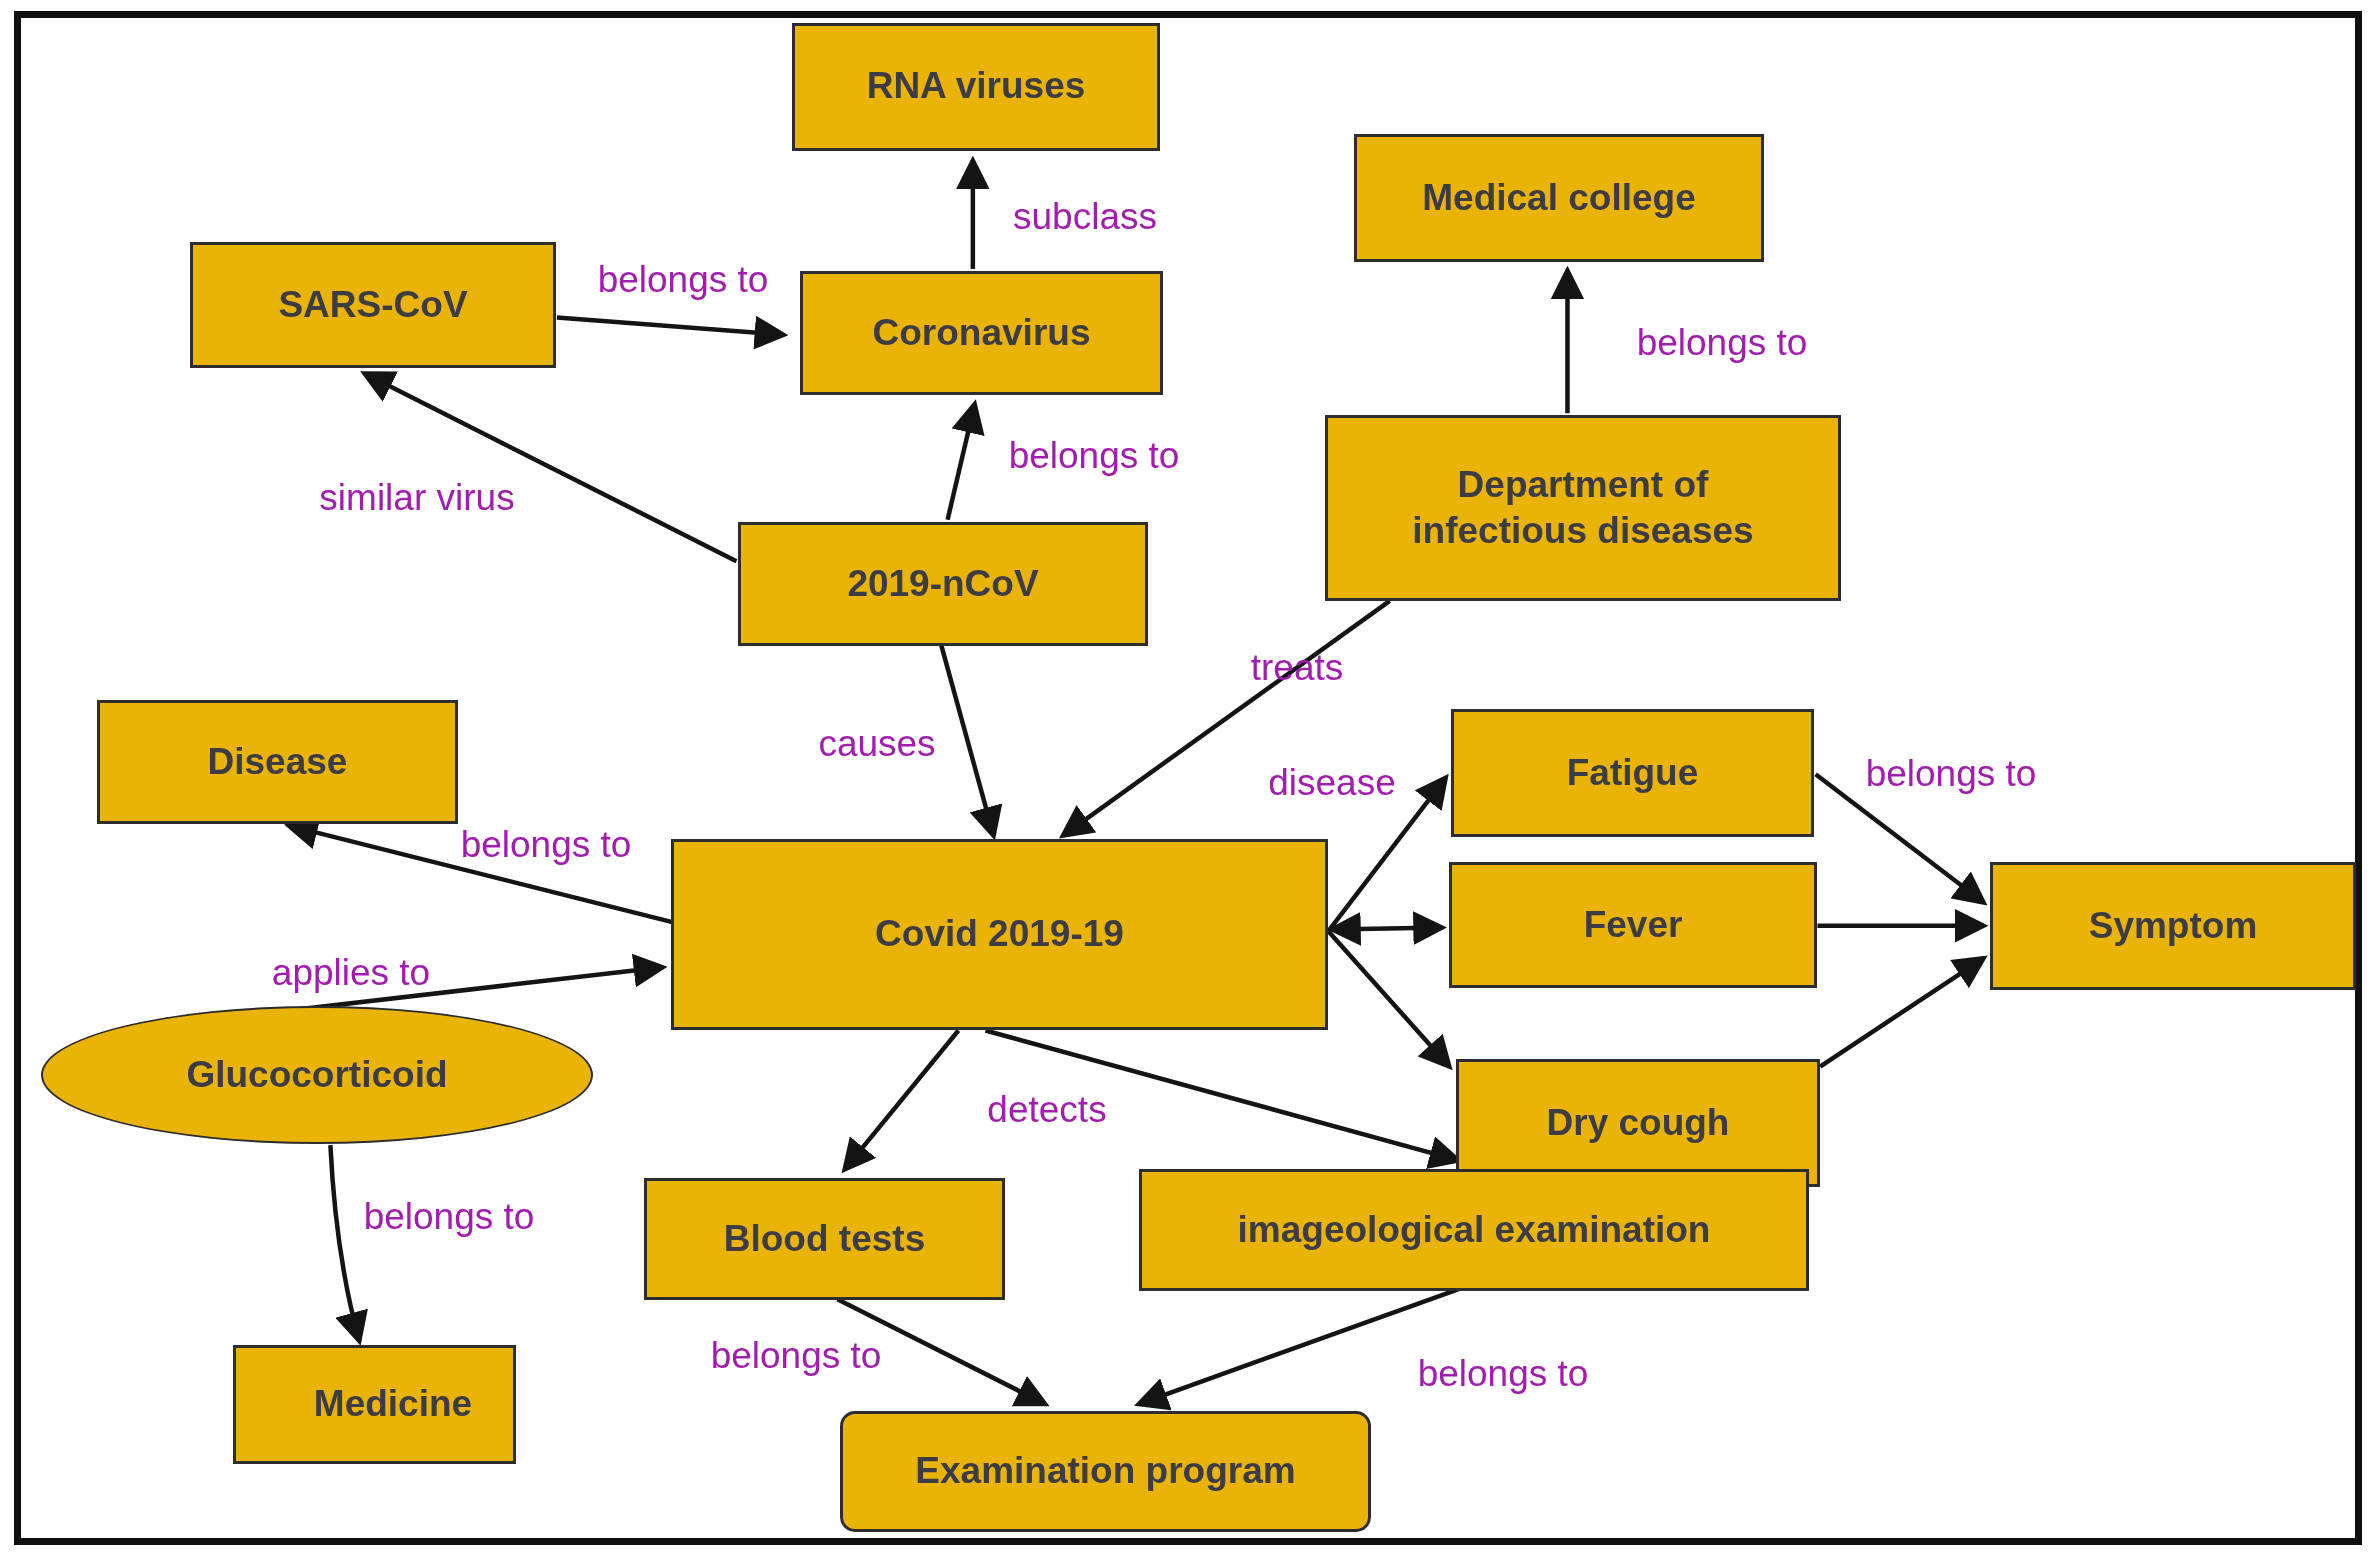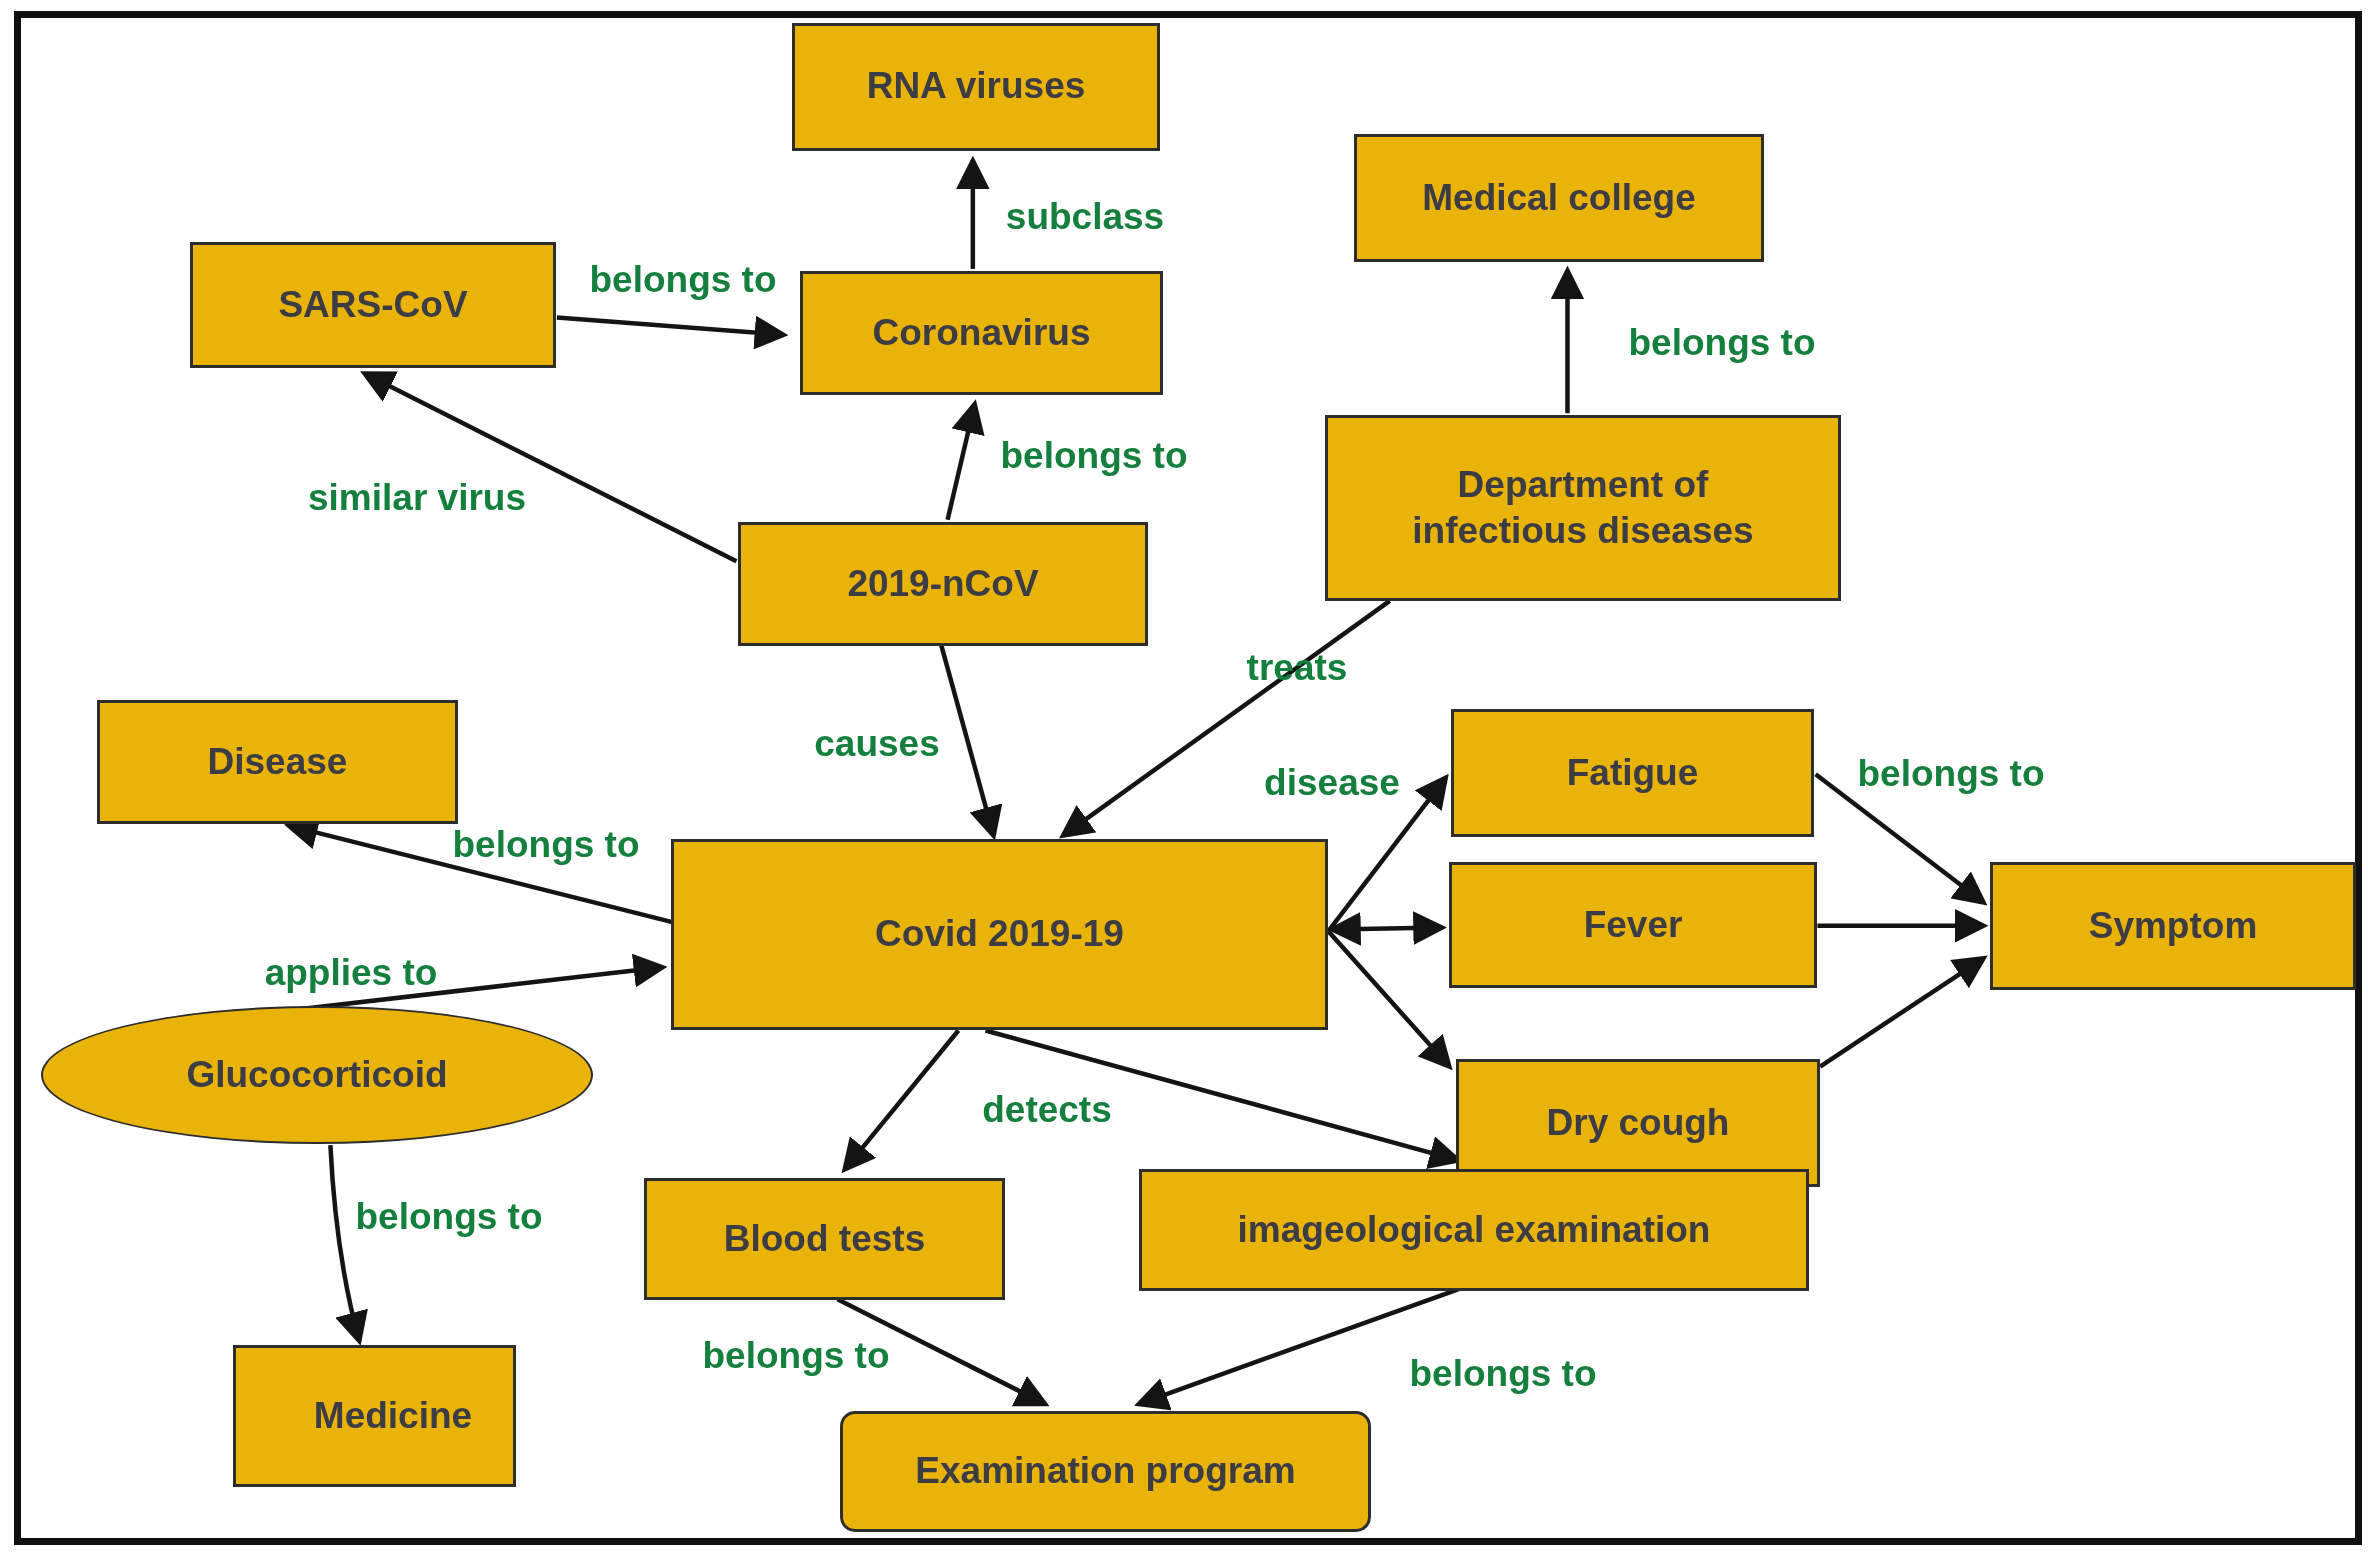--- a/index.html
+++ b/index.html
@@ -7,21 +7,21 @@
        font-family:"Liberation Sans", sans-serif;}
   .frame{position:absolute;left:14.4px;top:10.8px;width:2334px;height:1520px;
          border:7.2px solid #101010;background:#ffffff;}
   svg.wires{position:absolute;left:0;top:0;width:2377px;height:1552px;}
   .node{position:absolute;box-sizing:border-box;border:3.6px solid #2d2d2d;
         background:#eab308;display:flex;align-items:center;justify-content:center;
         text-align:center;font-size:37px;font-weight:600;color:#3c3c44;
         line-height:1.25;}
   .node.ellipse{border-radius:50%;border-width:2.7px;}
   .elabel{position:absolute;transform:translate(-50%,-50%);white-space:nowrap;
-          font-size:37px;font-weight:700;color:#15803d;}
+          font-size:37px;font-weight:400;color:#a21caf;}
 </style>
 </head>
 <body>
 
 <div class="frame"></div>
 
 <svg class="wires" viewBox="0 0 2634 1720">
   <defs>
     <marker id="ah" viewBox="0 0 10 10" refX="8.5" refY="5" markerWidth="7.5" markerHeight="7.5" orient="auto-start-reverse" markerUnits="strokeWidth">
       <path d="M0,0 L10,5 L0,10 z" fill="#141414"></path>
@@ -83,21 +83,21 @@
   </div>
 <div class="node" style="left:1456px;top:1015px;width:364px;height:128px;margin-top:44px;">
     <span>Dry cough</span>
   </div>
 <div class="node" style="left:1990px;top:862px;width:366px;height:128px;">
     <span>Symptom</span>
   </div>
 <div class="node ellipse" style="left:41px;top:1006px;width:552px;height:138px;">
     <span>Glucocorticoid</span>
   </div>
-<div class="node" style="left:233px;top:1345px;width:283px;height:142px;padding-left:37px;">
+<div class="node" style="left:233px;top:1345px;width:283px;height:119px;padding-left:37px;">
     <span>Medicine</span>
   </div>
 <div class="node" style="left:644px;top:1178px;width:361px;height:122px;">
     <span>Blood tests</span>
   </div>
 <div class="node" style="left:1139px;top:1169px;width:670px;height:122px;">
     <span>imageological examination</span>
   </div>
 <div class="node" style="left:840px;top:1411px;width:531px;height:121px;border-radius:15px;">
     <span>Examination program</span>

